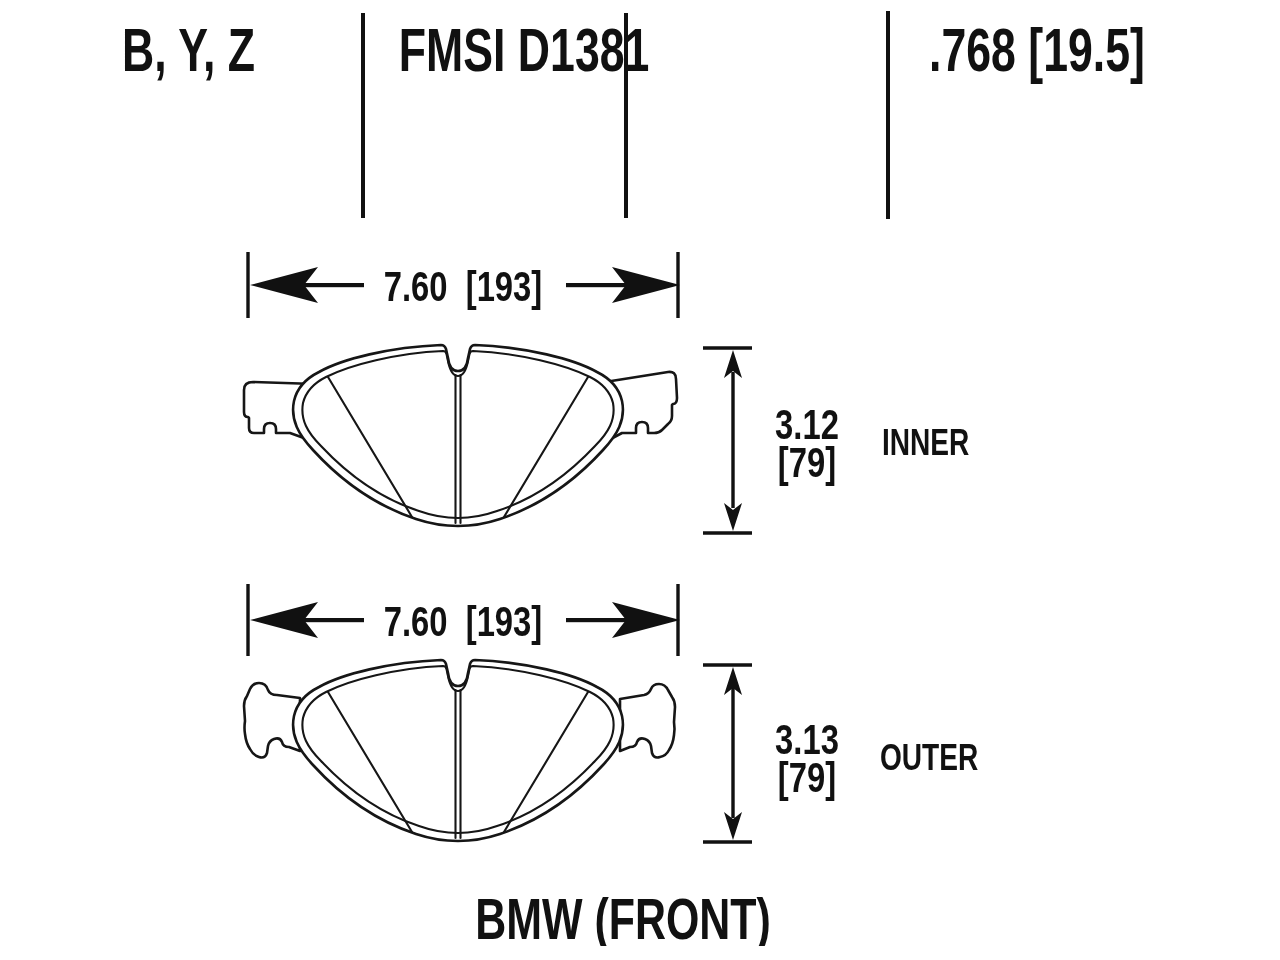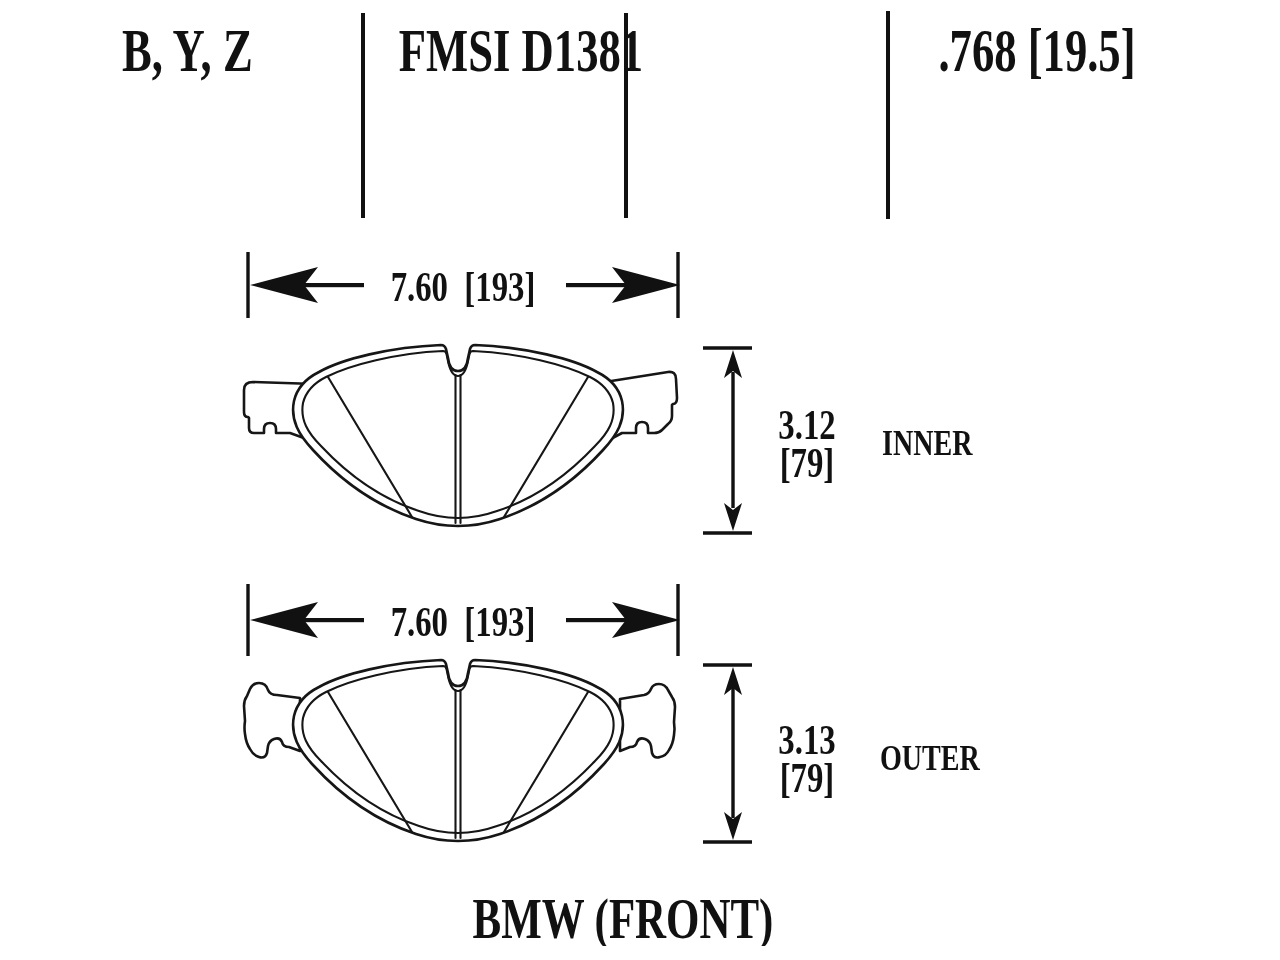--- a/index.html
+++ b/index.html
@@ -1,17 +1,17 @@
 <!DOCTYPE html>
 <html><head>
 <meta charset="utf-8">
 <style>
   html,body{margin:0;padding:0;background:#fff;}
   #page{position:relative;width:1280px;height:946px;background:#ffffff;overflow:hidden;
-        font-family:Liberation Serif, serif;color:#111;}
+        font-family:Liberation Sans, sans-serif;color:#111;}
   .txt{position:absolute;font-weight:700;color:#111;line-height:1.0;white-space:pre;}
   .cond{transform:scaleX(0.78);transform-origin:center center;}
   .cond-l{transform:scaleX(0.78);transform-origin:left center;}
   .hdr{font-size:62px;line-height:62px;transform:scaleX(0.72);}
   .hdr-l{transform-origin:left center;}
   .hdr-c{transform-origin:center center;}
   .center{text-align:center;}
   .vline{position:absolute;width:4px;background:#111;}
   .dimtxt{font-size:42px;line-height:42px;}
   .sidelbl{font-size:36px;line-height:36px;}

